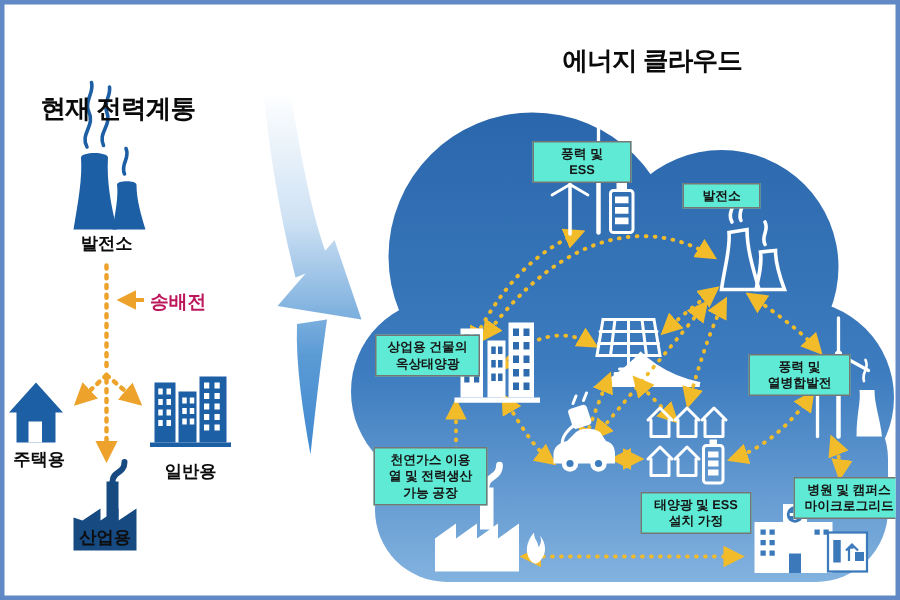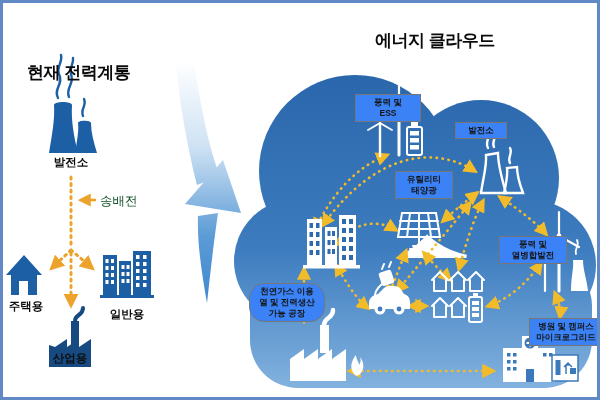--- a/index.html
+++ b/index.html
@@ -4,23 +4,23 @@
 <style>
   html,body{margin:0;padding:0;background:#e9eef5;}
   .stage{
     position:relative;width:600px;height:400px;background:#ffffff;
     border:3px solid #6189c6;box-sizing:border-box;overflow:hidden;
     font-family:"Liberation Sans",sans-serif;
   }
   svg.layer{position:absolute;left:0;top:0;width:600px;height:400px;}
   .title{position:absolute;font-weight:bold;font-size:17px;color:#0a0a0a;letter-spacing:-0.5px;}
   .nodelabel{position:absolute;font-weight:bold;font-size:11.5px;color:#0d0d0d;text-align:center;width:56px;}
-  .trans{position:absolute;color:#14532d;font-weight:normal;font-size:12.5px;}
+  .trans{position:absolute;color:#be185d;font-weight:bold;font-size:12.5px;}
   .tag{
-    position:absolute;background:#3b82f6;border:1px solid #767676;color:#161616;
+    position:absolute;background:#5eead4;border:1px solid #767676;color:#161616;
     font-weight:bold;font-size:8.5px;line-height:1.3;text-align:center;
     white-space:pre-line;padding:2px 3px;z-index:5;
   }
 </style>
 </head>
 <body>
 
 <div class="stage">
 
   <svg class="layer" viewBox="0 0 600 400">
@@ -276,23 +276,25 @@
 
   <div class="nodelabel" style="left:40px;top:152px;">발전소</div>
   <div class="trans" style="left:97px;top:190px;">송배전</div>
   <div class="nodelabel" style="left:-5px;top:296px;">주택용</div>
   <div class="nodelabel" style="left:96px;top:304px;">일반용</div>
   <div class="nodelabel" style="left:39px;top:348px;">산업용</div>
 
   <div class="tag" style="left:352px;top:91px;width:58px;">풍력 및
 ESS</div>
   <div class="tag" style="left:452px;top:119px;width:44px;">발전소</div>
-  <div class="tag" style="left:392px;top:168px;width:50px;">유틸리티
-태양광</div>
+  <div class="tag" style="left:247px;top:220px;width:62px;">상업용 건물의
+옥상태양광</div>
   <div class="tag" style="left:496px;top:233px;width:60px;">풍력 및
 열병합발전</div>
-  <div class="tag" style="left:246px;top:280px;width:68px;border-radius:15px;">천연가스 이용
+  <div class="tag" style="left:246px;top:295px;width:68px;">천연가스 이용
 열 및 전력생산
 가능 공장</div>
+  <div class="tag" style="left:424px;top:325px;width:66px;">태양광 및 ESS
+설치 가정</div>
   <div class="tag" style="left:526px;top:315px;width:66px;">병원 및 캠퍼스
 마이크로그리드</div>
 
 </div>
 
 </body></html>

